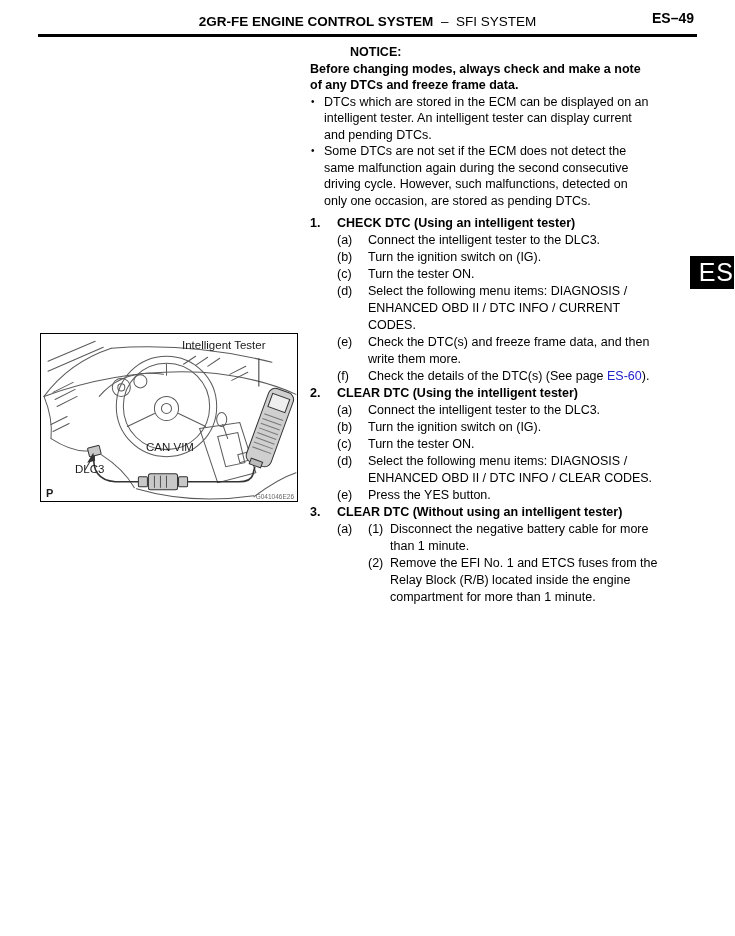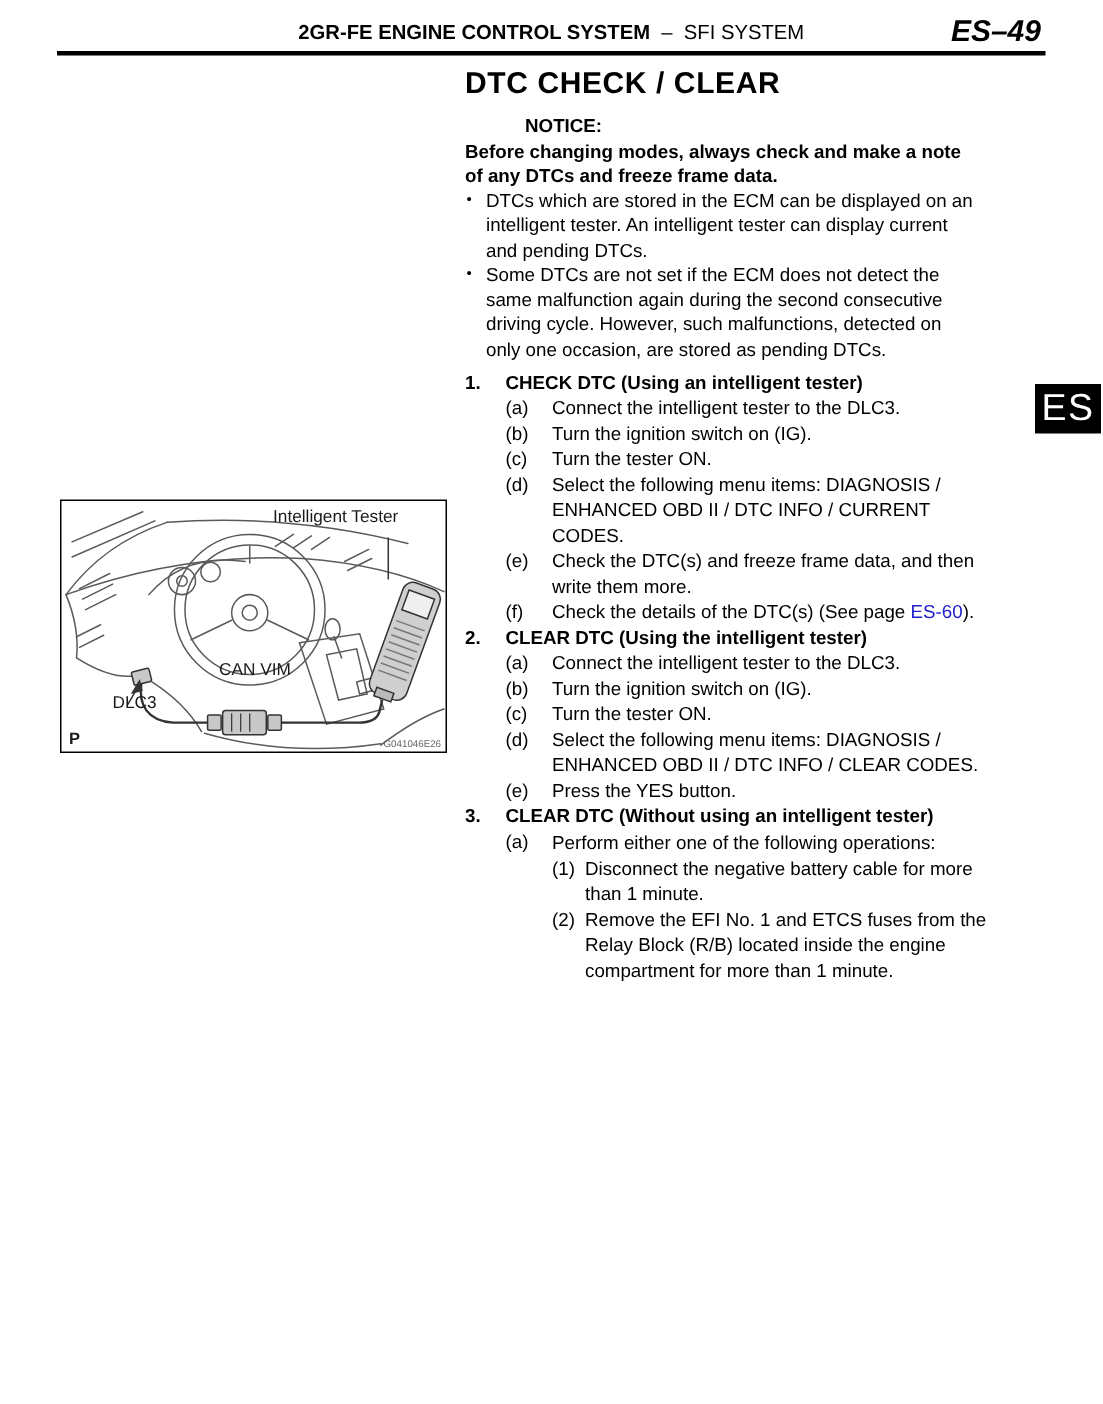--- a/index.html
+++ b/index.html
@@ -10,31 +10,31 @@
   }
   
   .header-title {
     position:absolute; top:14px; left:38px; width:659px;
     text-align:center; font-size:13.5px; white-space:pre;
   }
   .hb { font-weight:bold; }
   .hsep, .hrest { font-weight:normal; }
   .page-number {
     position:absolute; top:10px; right:41px;
-    font-size:20px; font-weight:bold;font-style:italic;
+    font-size:14px; font-weight:bold;
   }
   .header-rule {
     position:absolute; top:34px; left:38px; width:659px; height:3px;
     background:#000;
   }
   
   .es-tab {
     position:absolute; top:256px; right:1px; width:44px; height:33px;
     background:var(--tab_bg,#000); color:var(--tab_fg,#fff);
-    font-size:25px; line-height:33px; text-align:center; letter-spacing:1px;
+    font-size:25px; line-height:33px; text-align:right; letter-spacing:1px;
   }
   
   .figure-box {
     position:absolute; top:333px; left:40px; width:258px; height:169px;
     border:1.5px solid #000; background:#fff;
   }
   .figure-box svg { position:absolute; top:0; left:0; width:100%; height:100%; }
   .fig-label { position:absolute; font-size:11.5px; color:#1a1a1a; white-space:nowrap; }
   .lbl-tester { top:5px;  left:141px; }
   .lbl-canvim { top:107px; left:105px; }
@@ -149,21 +149,20 @@
       <polygon points="52,118 46,128 54,126" fill="#333"></polygon>
     </svg>
     <span class="fig-label lbl-tester">Intelligent Tester</span>
     <span class="fig-label lbl-canvim">CAN VIM</span>
     <span class="fig-label lbl-dlc3">DLC3</span>
     <span class="fig-label lbl-corner">P</span>
     <span class="fig-label lbl-code">G041046E26</span>
   </div>
 
   <div class="main-col">
-    <div class="doc-title">DTC CHECK / CLEAR</div>
 
     <div class="notice-label">NOTICE:</div>
     <div class="notice-para">Before changing modes, always check and make a note
 of any DTCs and freeze frame data.</div>
 
     <div class="hint-row">
       <span class="hint-bullet">•</span>
       <span class="hint-text">DTCs which are stored in the ECM can be displayed on an
 intelligent tester. An intelligent tester can display current
 and pending DTCs.</span>
@@ -241,21 +240,20 @@
       </div>
 
       <div class="section">
         <div class="sec-head">
           <span class="sec-num">3.</span>
           <span class="sec-title">CLEAR DTC (Without using an intelligent tester)</span>
         </div>
         <div class="step">
           <span class="step-label">(a)</span>
           <div class="step-body">
-            <span class="step-text">Perform either one of the following operations:</span>
             <div class="substep">
               <span class="ss-label">(1)</span>
               <span class="ss-text">Disconnect the negative battery cable for more
 than 1 minute.</span>
             </div>
             <div class="substep">
               <span class="ss-label">(2)</span>
               <span class="ss-text">Remove the EFI No. 1 and ETCS fuses from the
 Relay Block (R/B) located inside the engine
 compartment for more than 1 minute.</span>

